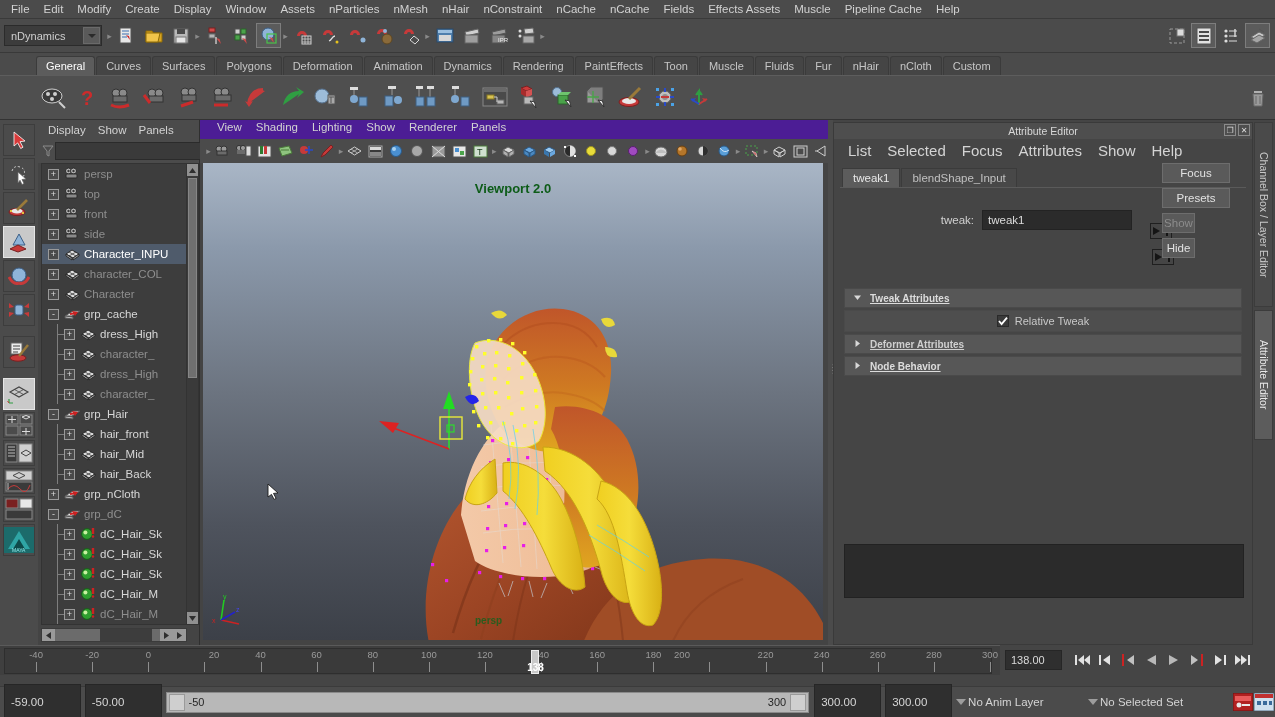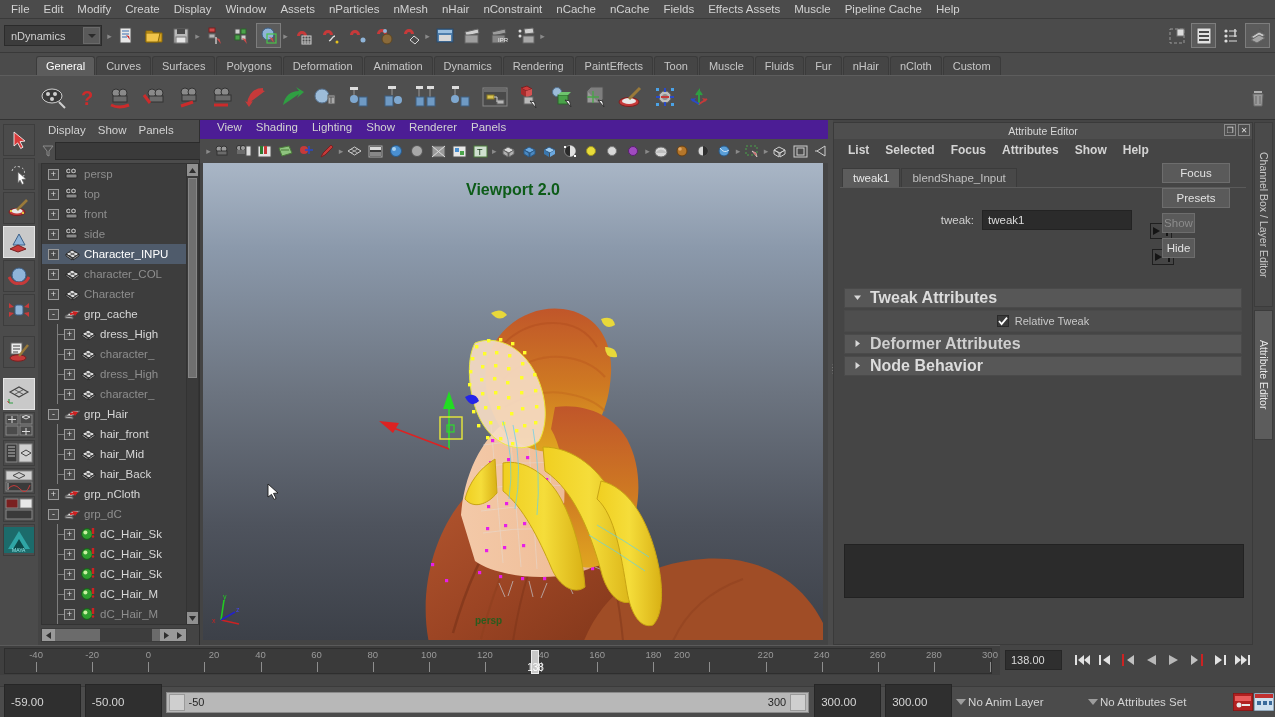--- a/index.html
+++ b/index.html
@@ -127,37 +127,37 @@
     position:absolute; left:200px; top:120px; width:632px; height:525px; background:#444;
   }
   #vpmenu{ height:19px; background:#4c1d95; display:flex; align-items:flex-start; padding-left:10px;}
   #vpmenu span{ padding:1px 7px; font-size:11.5px; color:#d2d2d2;}
   #vptools{ height:24px; background:#4b4b4b; display:flex; align-items:center; padding-left:5px; }
   #vptools .vi{ width:19px;height:19px;margin:0 1px;display:flex;align-items:center;justify-content:center;}
   #vp3d{
     position:absolute; top:43px; left:3px; width:620px; height:477px; overflow:hidden;
     background:linear-gradient(180deg,#a9b6c6 0%,#8b99ab 18%,#6c7480 48%,#4e535d 76%,#3c4048 100%);
   }
-  .vplabel{ position:absolute; top:18px; width:100%; text-align:center; color:#0d5c18; font-weight:bold; font-size:16px;}
+  .vplabel{ position:absolute; top:18px; width:100%; text-align:center; color:#0d5c18; font-weight:bold; font-size:13px;}
   .persplabel{ position:absolute; left:272px; top:452px; color:#2a5c1e; font-size:10px; font-weight:bold;}
   #axisgiz{ position:absolute; left:8px; bottom:10px; width:40px;height:40px;}
   #cursor{ position:absolute; left:64px; top:320px; }
 
   
   #ae{
     position:absolute; left:833px; top:122px; width:420px; height:523px;
     background:#454545; border:1px solid #3a3a3a;
   }
   #aetitle{ height:16px; background:#4e4e4e; display:flex; align-items:center; justify-content:center;
     position:relative; font-size:10.5px; color:#d8d8d8;}
   #aetitle .tbtns{ position:absolute; right:2px; top:1px; display:flex; gap:2px;}
   #aetitle .tb{ width:12px;height:12px;border:1px solid #8b8b8b; background:#4e4e4e; color:#dcdcdc;
     font-size:8px; display:flex;align-items:center;justify-content:center;}
   #aemenu{ height:22px; display:flex; align-items:center; padding-left:6px; background:#454545;}
-  #aemenu span{ padding:1px 8px; font-size:12px; color:#d4d4d4;font-weight:bold;}
+  #aemenu span{ padding:1px 8px; font-size:15px; color:#d4d4d4;}
   #aetabs{ height:22px; display:flex; align-items:flex-end; padding-left:8px; margin-top:4px;}
   #aetabs .t{ padding:3px 10px; font-size:11.5px; color:#c0c0c0; background:#484848;
     border:1px solid #3b3b3b; border-bottom:none; margin-right:1px;}
   #aetabs .t.active{ background:#5c5c5c; color:#e8e8e8; }
   #aetabsline{ height:1px; background:#5a5a5a; margin:0 6px;}
   .aefield{ display:flex; align-items:center; margin-top:22px; padding-left:8px;}
   .aefield .lbl{ width:140px; text-align:right; padding-right:8px; font-size:11.5px; color:#d0d0d0;}
   .aefield input{ width:150px; height:20px; background:#2b2b2b; border:1px solid #232323;
     color:#dcdcdc; font-size:11.5px; padding:0 5px; font-family:"Liberation Sans",sans-serif;}
   .aebtns{ position:absolute; right:22px; top:40px; width:68px; }
@@ -167,21 +167,21 @@
   .aebtn.dis{ color:#8c8c8c; }
   .arrowbtn{ position:absolute; width:22px; height:16px; border:1px solid #1f1f1f; background:#454545;}
   .arrowbtn .tri{ position:absolute; left:2px; top:3px; border-left:7px solid #151515;
      border-top:4px solid transparent; border-bottom:4px solid transparent;}
   .arrowbtn .bar{ position:absolute; right:3px; top:2px; width:2px; height:10px; background:#151515;}
 
   .sectionwrap{ position:absolute; left:10px; top:165px; width:398px; }
   .section{ height:20px; background:#575757; border:1px solid #4a4a4a; display:flex; align-items:center;
      margin-bottom:2px; padding-left:8px;}
   .section .tri{ margin-right:8px; }
-  .section .ttl{ font-size:16px; font-weight:bold; color:#dcdcdc;}
+  .section .ttl{ font-size:10px; font-weight:bold; color:#dcdcdc;text-decoration:underline;}
   .section.lightbold .ttl{ color:#cfcfcf; }
   .subrow{ height:22px; background:#4e4e4e; border:1px solid #4a4a4a; display:flex;
      align-items:center; justify-content:center; margin-bottom:2px;}
   .chk{ width:12px;height:12px; background:#3a3a3a; border:1px solid #2a2a2a; margin-right:6px;
     display:flex;align-items:center;justify-content:center;}
   .chk svg{display:block;}
 
   #notes{ position:absolute; left:10px; bottom:46px; width:400px; }
   #notes .nlabel{ font-size:11px; font-weight:bold; color:#e4e4e4; margin-bottom:3px;}
   #notes .nbox{ width:400px; height:54px; background:#2b2b2b; border:1px solid #222;}
@@ -198,21 +198,21 @@
 
   
   #timeslider{
     position:absolute; left:0; top:645px; width:1000px; height:30px; background:#3f3f3f;
     border-top:1px solid #5a5a5a;
   }
   #tstrack{ position:absolute; left:4px; top:2px; width:988px; height:26px; background:#3a3a3a; border:1px solid #2e2e2e;}
   .ttick{ position:absolute; top:13px; width:1px; height:10px; background:#8e8e8e;}
   .tnum{ position:absolute; top:0px; font-size:9.5px; color:#9b9b9b; transform:translateX(-50%);}
   #tscur{ position:absolute; top:1px; width:8px; height:24px; background:#c9c9c9; border:1px solid #eee;}
-  #tscurlabel{ position:absolute; top:13px; font-size:10px; color:#ffffff; font-weight:normal; transform:translateX(-50%);}
+  #tscurlabel{ position:absolute; top:13px; font-size:10px; color:#ffffff; font-weight:bold; transform:translateX(-50%);}
 
   #timeright{ position:absolute; left:1000px; top:645px; width:275px; height:30px; background:#454545; display:flex; align-items:center;}
   #timeright .cfield{ width:57px;height:20px;background:#2f2f2f;border:1px solid #262626;color:#dadada;
     font-size:11px;display:flex;align-items:center;padding-left:5px; margin-left:5px;}
   .pb{ width:23px;height:22px;display:flex;align-items:center;justify-content:center;}
 
   
   #rangebar{
     position:absolute; left:0; top:686px; width:1275px; height:31px; background:#4b4b4b;
     display:flex; align-items:center; padding-left:4px; border-top:1px solid #3b3b3b;
@@ -1664,21 +1664,21 @@
     </div>
     <div class="nfield" style="width:68px;">300.00</div>
     <div class="nfield" style="width:68px;">300.00</div>
     <div class="combo" style="width:8px;">
         <span class="ca"></span>
       </div>
     <div class="combo" style="width:118px;">No Anim Layer</div>
     <div class="combo" style="width:8px;">
         <span class="ca"></span>
       </div>
-    <div class="combo" style="width:130px;">No Attributes Set</div>
+    <div class="combo" style="width:130px;">No Selected Set</div>
     <div style="width:22px;height:22px;display:flex;align-items:center;justify-content:center;">
       <svg width="20" height="18" viewBox="0 0 20 18">
           <rect width="20" height="18" fill="#b02020" stroke="#6a1010"></rect>
           <rect x="2" y="3" width="16" height="5" fill="#e85a5a"></rect>
           <circle cx="6" cy="12" r="2.5" fill="#e8e8e8"></circle>
           <rect x="9" y="11" width="8" height="2" fill="#e8e8e8"></rect>
         </svg>
     </div>
     <div style="width:22px;height:22px;display:flex;align-items:center;justify-content:center;">
       <svg width="20" height="18" viewBox="0 0 20 18">

